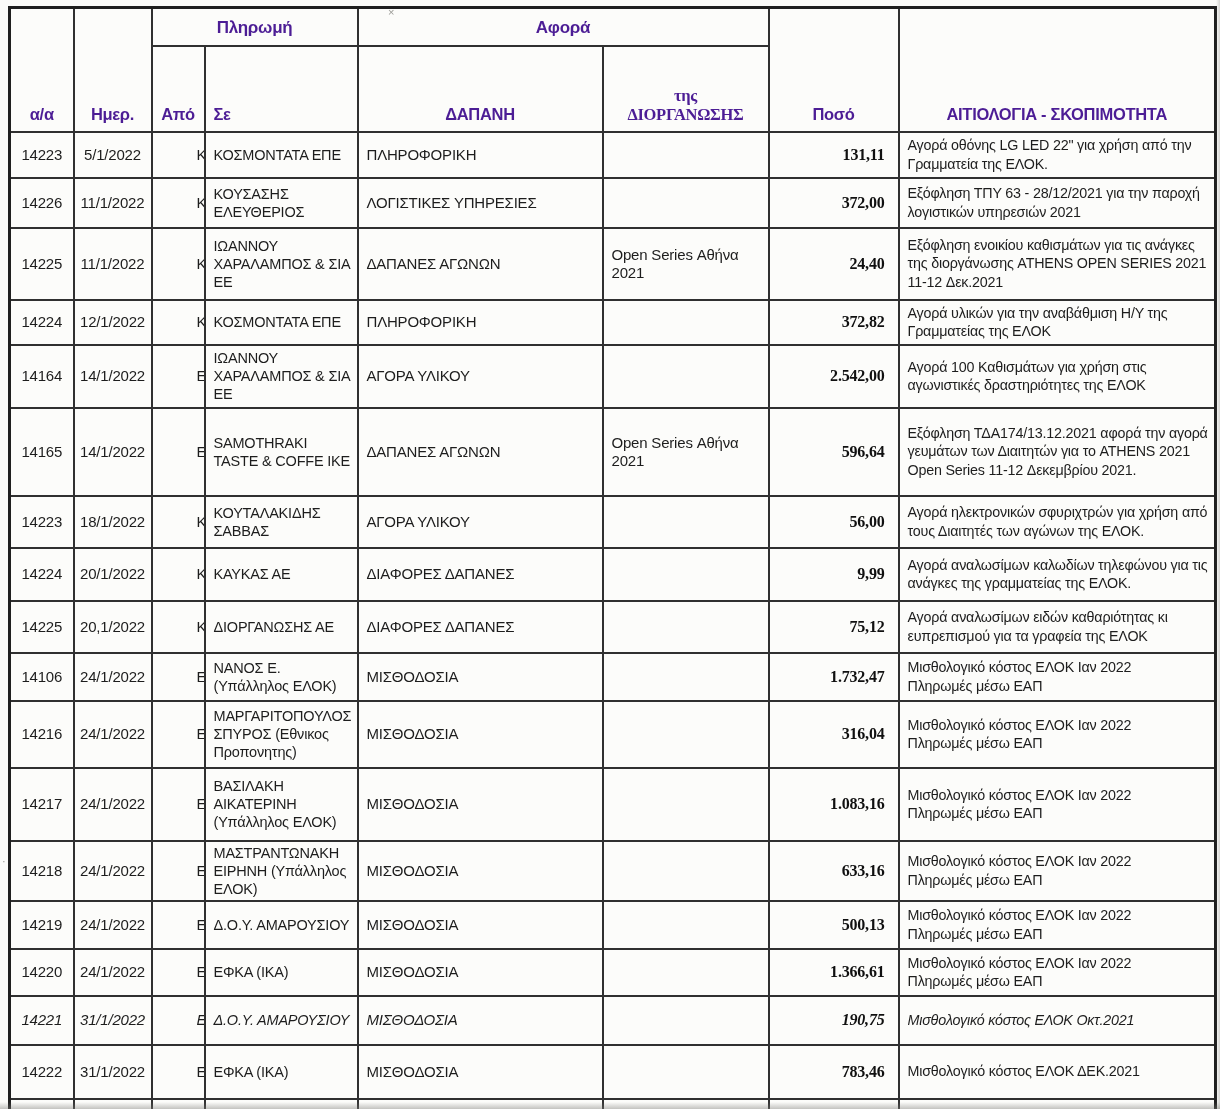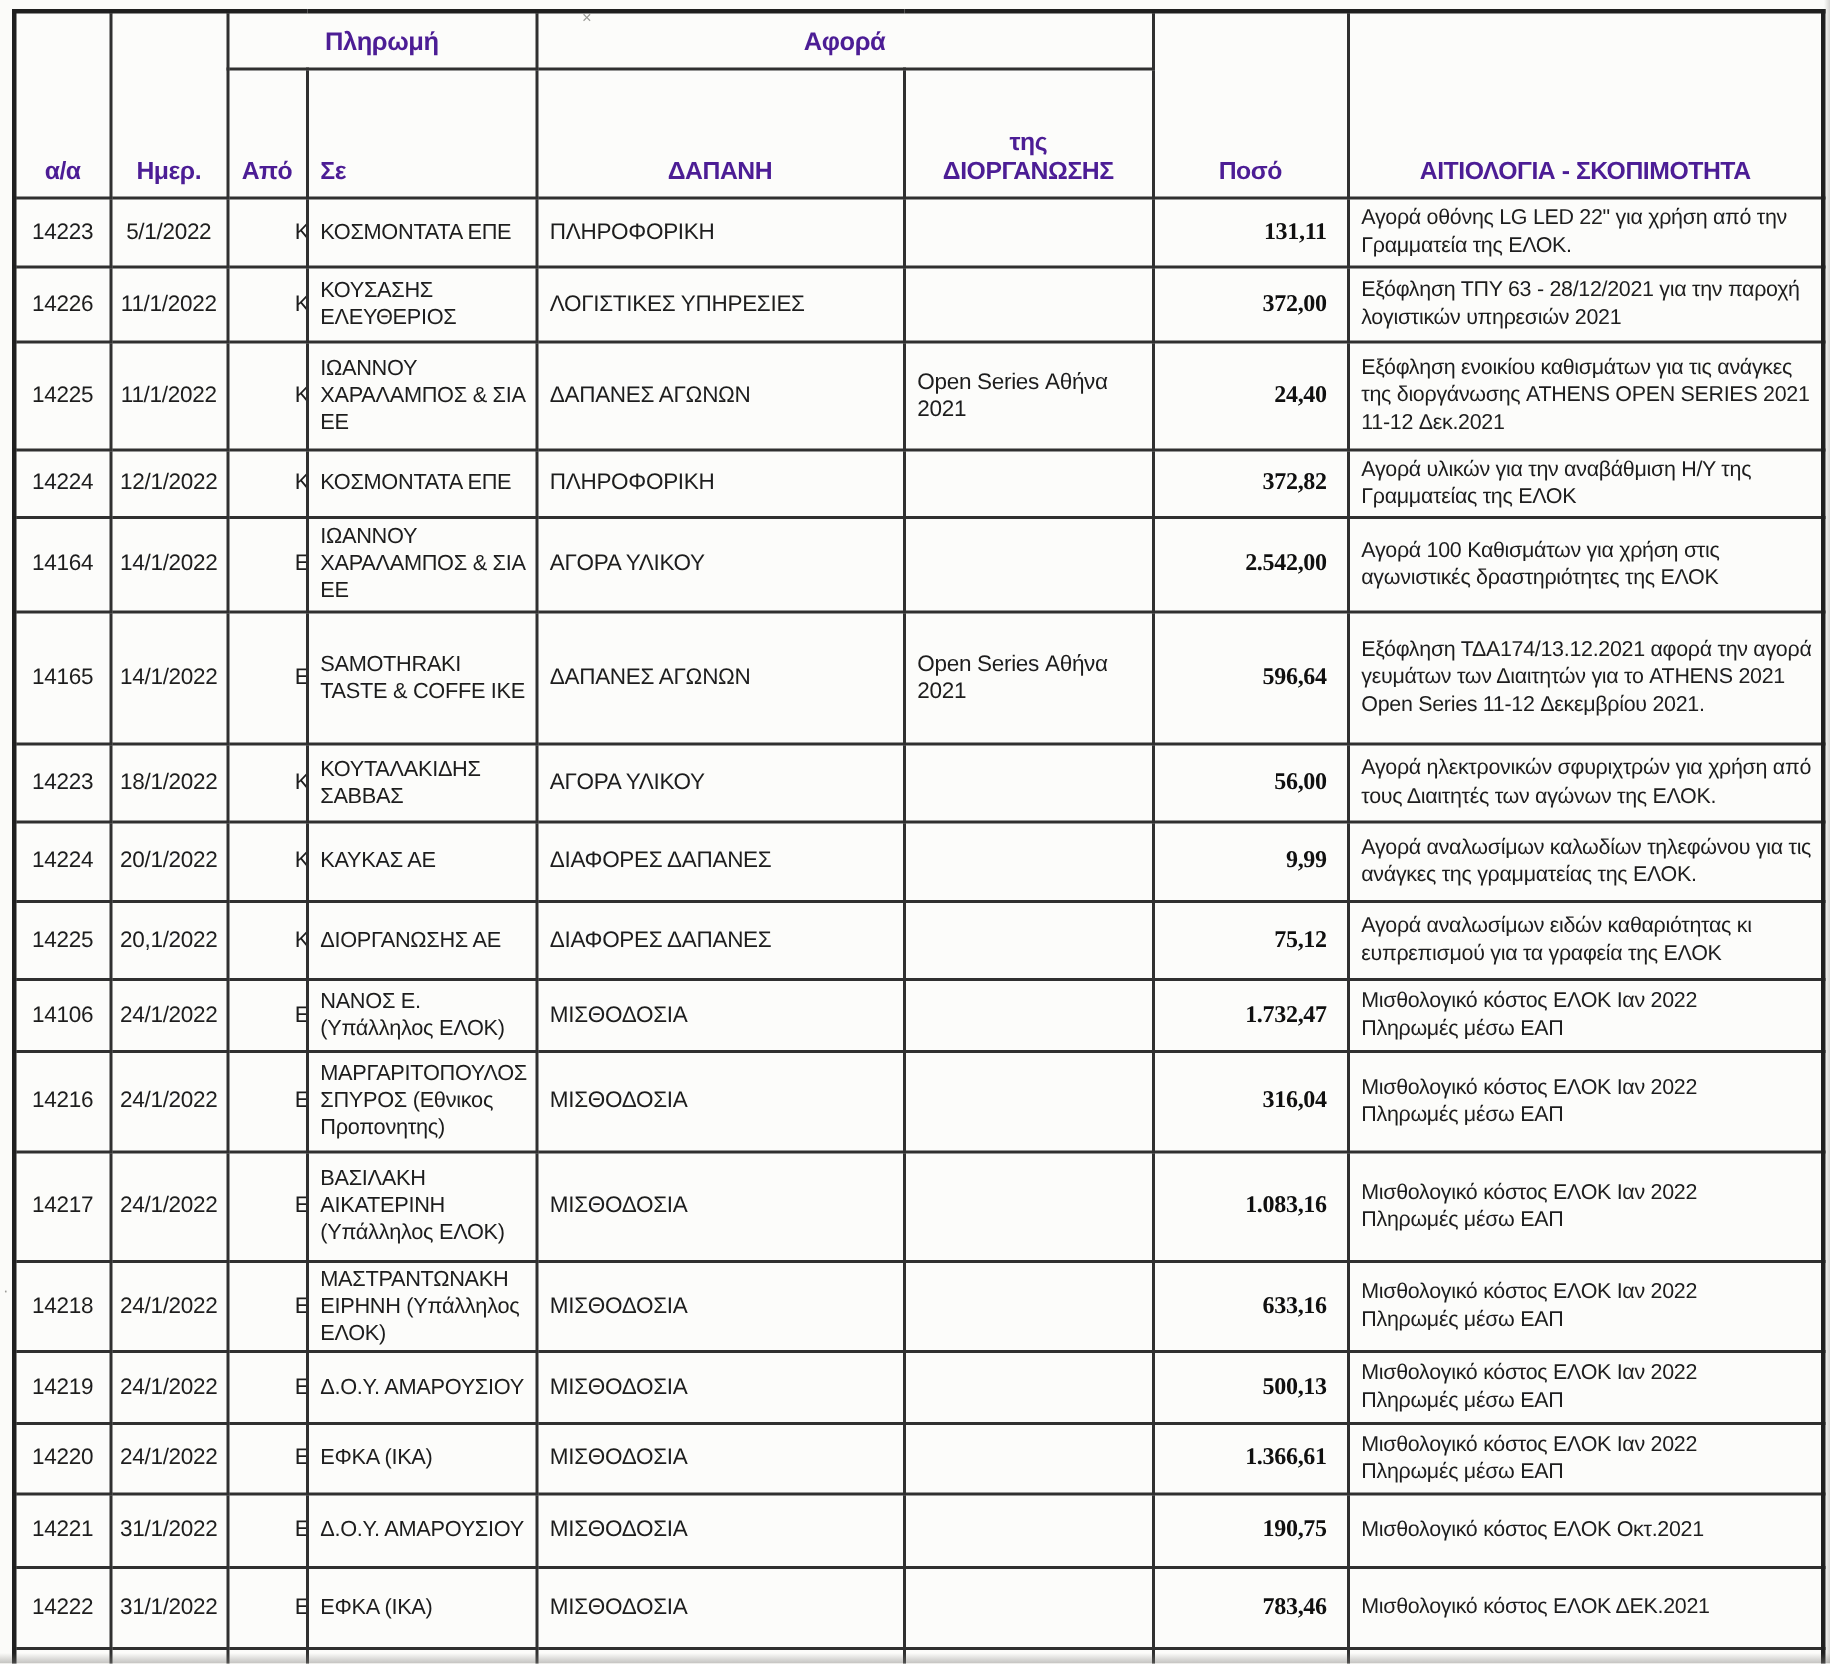--- a/index.html
+++ b/index.html
@@ -33,21 +33,21 @@
     font-size: 16.5px;
     letter-spacing: -0.3px;
     vertical-align: bottom;
     text-align: center;
     padding: 4px 4px 7px 4px;
     color: #4c1d95;
   }
   tr.h-group th.group { height: 38px; vertical-align: middle; padding-bottom: 2px; font-size: 17px; }
   tr.h-cols th { height: 86px; }
   th.left { text-align: left; padding-left: 8px; }
-  th.pre { white-space: pre-line; line-height: 19px; }
+  th.pre { white-space: pre-line; line-height: 19px; font-family: Liberation Serif, serif; }
 
   
   tbody td {
     font-size: 14.5px;
     line-height: 18px;
     letter-spacing: -0.2px;
     vertical-align: middle;
     padding: 2px 5px;
   }
   td.c-aa   { text-align: center; font-size: 15px; }
@@ -83,21 +83,21 @@
   tbody tr:nth-child(6)  { height: 88px; }
   tbody tr:nth-child(7)  { height: 52px; }
   tbody tr:nth-child(8)  { height: 53px; }
   tbody tr:nth-child(9)  { height: 52px; }
   tbody tr:nth-child(10) { height: 48px; }
   tbody tr:nth-child(11) { height: 67px; }
   tbody tr:nth-child(12) { height: 73px; }
   tbody tr:nth-child(13) { height: 59px; }
   tbody tr:nth-child(14) { height: 48px; }
   tbody tr:nth-child(15) { height: 47px; }
-  tbody tr:nth-child(16) { height: 49px; }
+  tbody tr:nth-child(16) { height: 49px; font-style: italic; }
   tbody tr:nth-child(17) { height: 54px; }
   tbody tr.total-row     { height: 40px; }
 
   tr.total-row td.c-event { font-size: 15px; }
   tr.total-row td.c-amount { font-size: 20px; }
 
   
   .scan-bottom {
     position: absolute;
     left: 0; bottom: 0;

